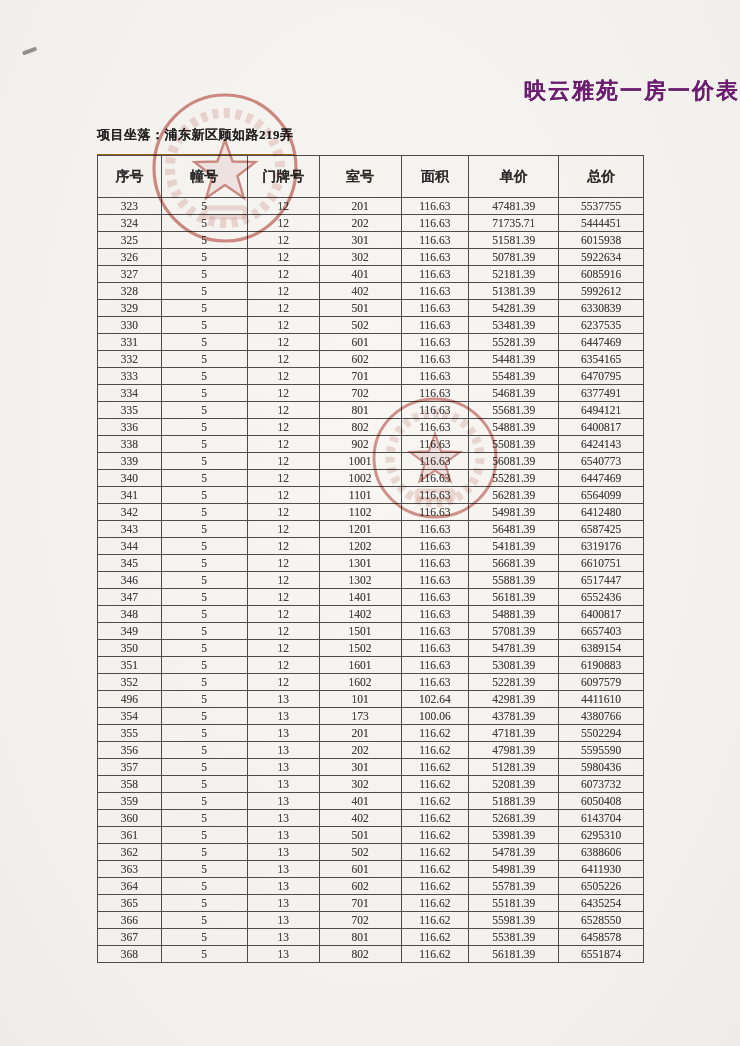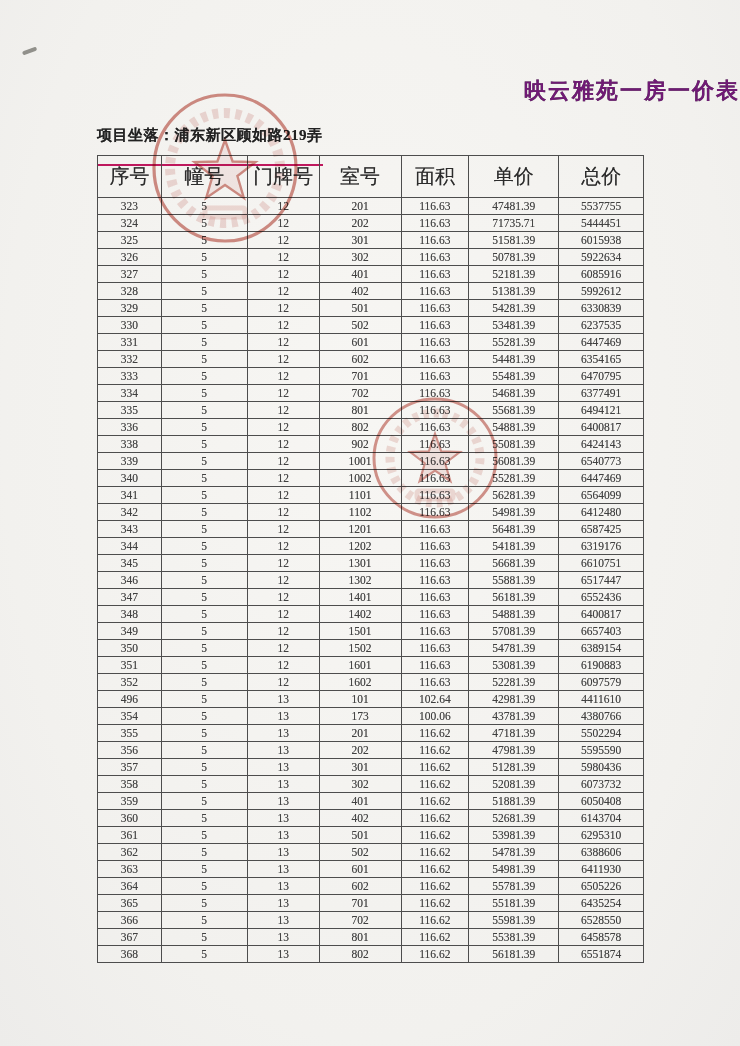--- a/index.html
+++ b/index.html
@@ -11,37 +11,37 @@
     color:#3e3e3e;
   }
   .page-title{
     position:absolute;top:76px;left:0;width:100%;
     text-align:right;font-size:22px;font-weight:bold;color:#701a75;
     letter-spacing:2px;
     text-shadow:0 0 0.6px rgba(20,20,20,.7);
   }
   .location-line{
     position:absolute;left:97px;top:126px;
-    font-size:15px;font-weight:bold;color:#222;
-    padding-bottom:19px;border-bottom:2px solid #be185d;
+    font-size:13px;font-weight:bold;color:#222;
+    padding-bottom:10px;border-bottom:2px solid #a16207;
     letter-spacing:0.5px;white-space:nowrap;
     text-shadow:0 0 0.5px rgba(20,20,20,.6);
   }
   table.price{
     position:absolute;left:97px;top:155px;width:547px;
     border-collapse:collapse;table-layout:fixed;
   }
   table.price th, table.price td{
     border:1.3px solid #4d4d4d;
     text-align:center;vertical-align:middle;
     color:#414141;
     overflow:hidden;white-space:nowrap;
   }
   table.price th{
-    height:39px;font-size:20px;font-weight:normal;color:#2c2c2c;
+    height:39px;font-size:14px;font-weight:bold;color:#2c2c2c;
     text-shadow:0 0 0.5px rgba(30,30,30,.55);
   }
   table.price td{
     height:16px;font-size:11.5px;line-height:11px;padding:0;
     text-shadow:0 0 0.4px rgba(55,55,55,.5);
   }
   .seal{position:absolute;pointer-events:none;mix-blend-mode:multiply;}
   .watermark{
     position:absolute;right:2px;top:1052px;
     font-family:"Liberation Sans","DejaVu Sans",sans-serif;

